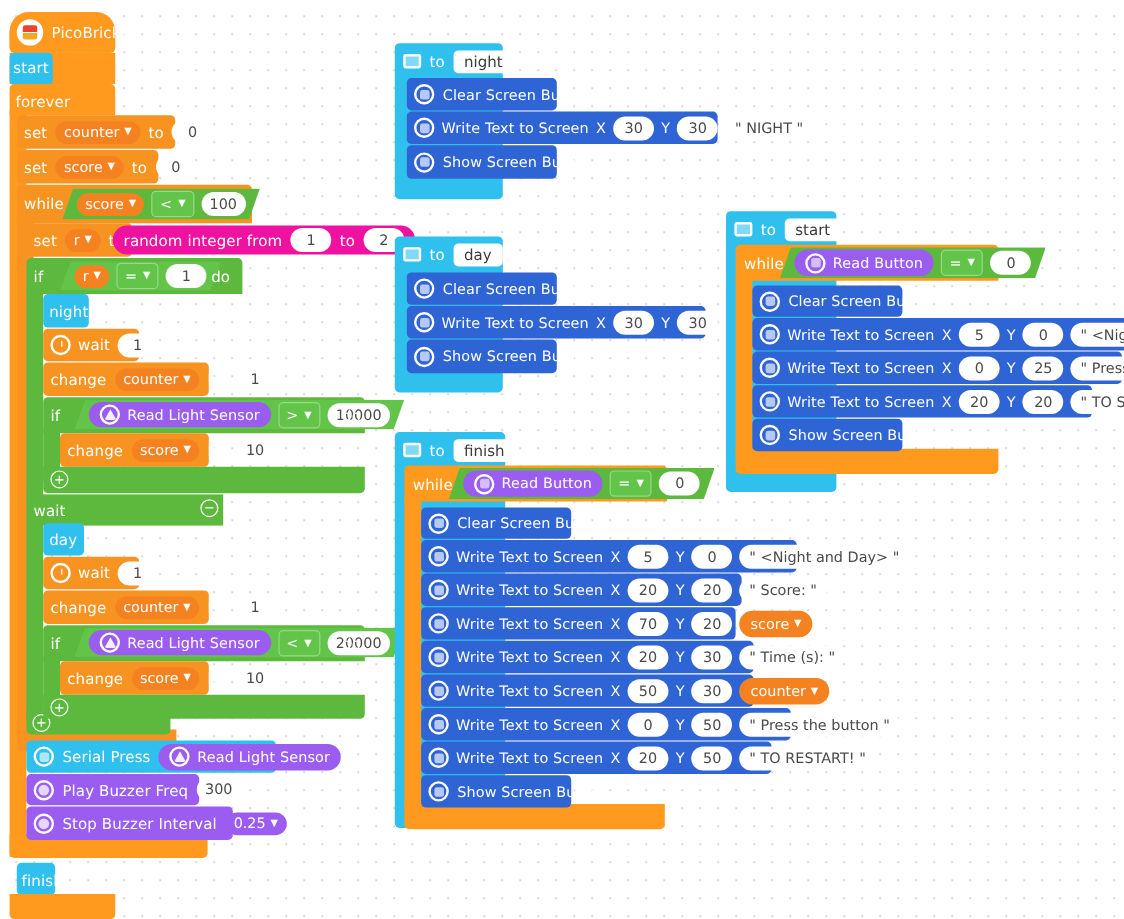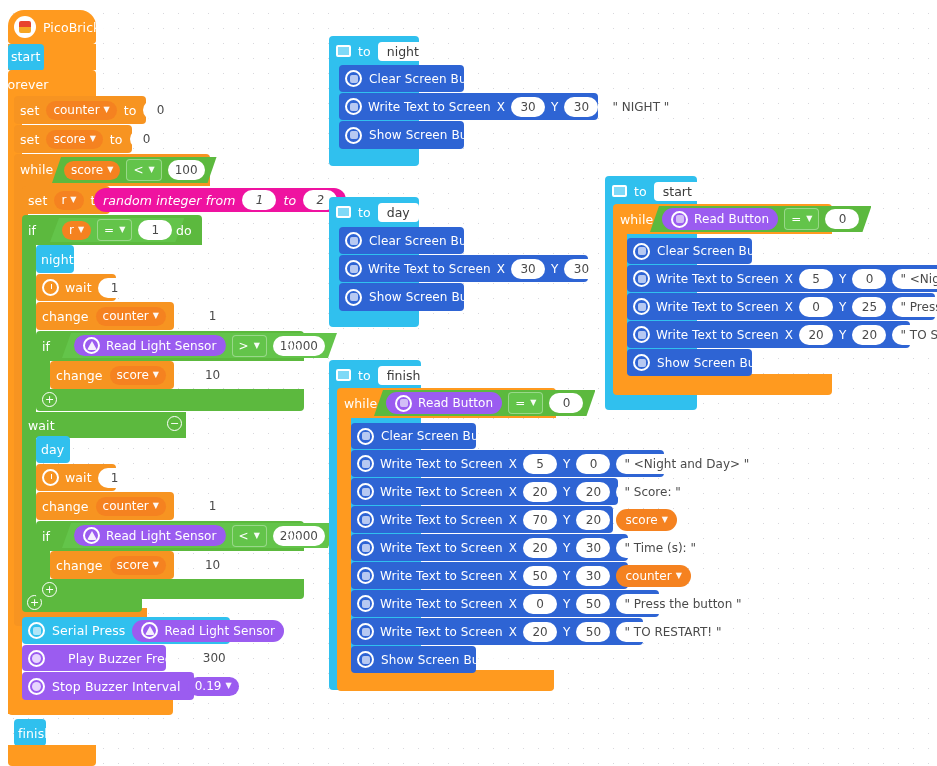--- a/index.html
+++ b/index.html
@@ -19,21 +19,21 @@
   .blk{position:absolute;box-sizing:border-box;}
   .row{display:flex;align-items:center;}
 
   
   .c-orange{background:#ff9a1f;}
   .c-orange2{background:#f79421;}
   .c-green{background:#5cb93e;}
   .c-blue{background:#2e64d4;}
   .c-cyan{background:#30c0ee;}
   .c-purple{background:#9b5cf0;}
-  .c-magenta{background:#ef12a0;font-style:italic;}
+  .c-magenta{background:#ef12a0;}
 
   .lbl{color:#ffffff;font-size:12.5px;letter-spacing:.1px;white-space:nowrap;}
   .lbl-sm{font-size:12px;}
 
   
   .num{background:#ffffff;color:#4a4a4a;border-radius:11px;height:20px;min-width:20px;
        display:inline-flex;align-items:center;justify-content:center;padding:0 7px;font-size:12px;}
   .str{background:#ffffff;color:#4a4a4a;border-radius:11px;height:20px;
        display:inline-flex;align-items:center;justify-content:center;padding:0 8px;font-size:12px;white-space:nowrap;}
   .varpill{background:#f58220;color:#ffffff;border-radius:10px;height:19px;
@@ -81,21 +81,21 @@
     </span>
     <span class="lbl">PicoBricks</span>
   </div>
 
   <div class="blk c-orange" style="left:8px;top:44px;width:88px;height:26px;"></div>
   <div class="blk c-cyan" style="left:8px;top:44px;width:36px;height:27px;border-radius:4px;"></div>
   <div class="blk c-cyan" style="left:22px;top:71px;width:16px;height:5px;border-radius:0 0 4px 4px;"></div>
   <span class="lbl" style="position:absolute;left:11px;top:49px;">start</span>
 
   <div class="blk c-orange" style="left:8px;top:70px;width:88px;height:26px;border-radius:4px 4px 0 0;"></div>
-  <span class="lbl" style="position:absolute;left:3px;top:77px;">forever</span>
+  <span class="lbl" style="position:absolute;left:13px;top:77px;">forever</span>
   <div class="blk c-orange" style="left:8px;top:92px;width:14px;height:622px;"></div>
   <div class="blk c-orange" style="left:8px;top:695px;width:165px;height:20px;border-radius:0 0 4px 4px;"></div>
 
   <div class="blk c-orange2" style="left:14px;top:96px;width:132px;height:28px;border-radius:4px;"></div>
   <div class="blk row" style="left:20px;top:96px;height:28px;gap:7px;">
     <span class="lbl">set</span>
     <span class="varpill">
       <span>counter</span>
       <span class="dd">▼</span>
     </span>
@@ -281,36 +281,36 @@
     <span class="lbl">Serial Press</span>
     <span class="blk c-purple row" style="position:relative;height:22px;border-radius:11px;padding:0 9px;gap:6px;">
       <span class="ico sensor">
           <i></i>
         </span>
       <span class="lbl lbl-sm">Read Light Sensor</span>
     </span>
   </div>
 
   <div class="blk c-purple" style="left:22px;top:645px;width:144px;height:26px;border-radius:4px;"></div>
-  <div class="blk row" style="left:28px;top:645px;height:26px;gap:23px;">
+  <div class="blk row" style="left:28px;top:645px;height:26px;gap:7px;">
     <span class="ico buzz">
         <i></i>
       </span>
     <span class="lbl">Play Buzzer Freq</span>
     <span class="num">300</span>
   </div>
 
   <div class="blk c-purple" style="left:22px;top:672px;width:172px;height:28px;border-radius:4px;"></div>
   <div class="blk row" style="left:28px;top:672px;height:28px;gap:7px;">
     <span class="ico buzz">
         <i></i>
       </span>
     <span class="lbl">Stop Buzzer Interval</span>
     <span class="varpill" style="background:#9b5cf0;">
-      <span>0.19</span>
+      <span>0.25</span>
       <span class="dd">▼</span>
     </span>
   </div>
 
   <div class="blk c-cyan" style="left:14px;top:719px;width:32px;height:27px;border-radius:4px;"></div>
   <span class="lbl" style="position:absolute;left:18px;top:726px;">finish</span>
   <div class="blk c-orange" style="left:8px;top:745px;width:88px;height:21px;border-radius:0 0 4px 4px;"></div>
 
   <div class="blk c-cyan" style="left:329px;top:36px;width:90px;height:130px;border-radius:4px;"></div>
   <div class="blk row" style="left:336px;top:40px;height:22px;gap:7px;">

